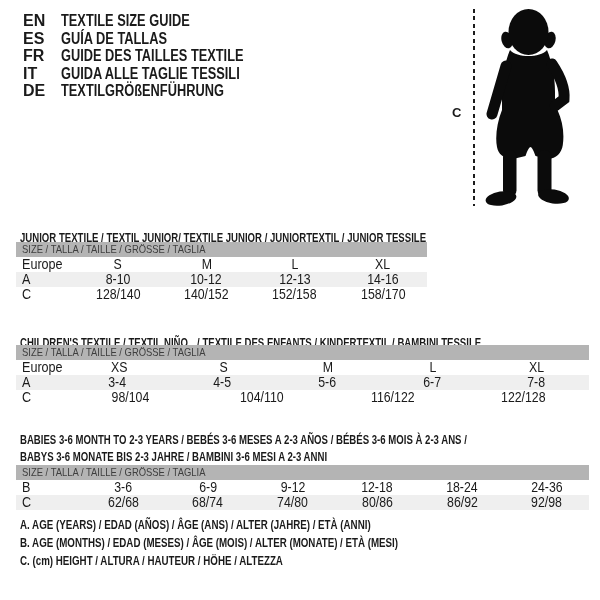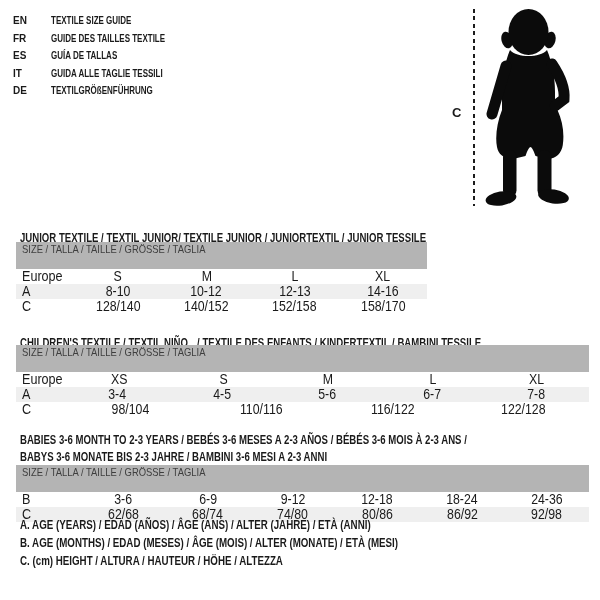--- a/index.html
+++ b/index.html
@@ -6,37 +6,37 @@
   #canvas{
     position:relative;width:600px;height:600px;background:#ffffff;overflow:hidden;
     font-family:"Liberation Sans",sans-serif;color:#1a1a1a;
   }
   
   .condL{display:inline-block;transform:scaleX(0.8);transform-origin:0 50%;white-space:nowrap;}
   .condL85{display:inline-block;transform:scaleX(0.85);transform-origin:0 50%;white-space:nowrap;}
   .condC{display:inline-block;transform:scaleX(0.88);transform-origin:50% 50%;white-space:nowrap;}
 
   
-  .lang-block{position:absolute;left:13px;top:12px;font-size:10px;font-weight:bold;line-height:17.5px;}
+  .lang-block{position:absolute;left:23px;top:12px;font-size:16px;font-weight:bold;line-height:17.5px;}
   .lang-row{display:flex;}
   .lang-code{width:38px;flex:0 0 38px;}
   
   .measure-line{position:absolute;left:473px;top:9px;width:2px;height:197px;
     background:repeating-linear-gradient(to bottom,#1c1c1c 0 4px,transparent 4px 7.5px);}
   .c-label{position:absolute;left:452px;top:105px;font-size:13px;font-weight:bold;}
   .baby-svg{position:absolute;left:480px;top:6px;}
 
   
   .sec-title{position:absolute;left:20px;font-size:12px;font-weight:bold;line-height:17px;margin-top:16px;}
   .sec-title sub{font-size:8px;}
   .sizetable{position:absolute;left:16px;}
   .tbl-junior{width:411px;}
   .tbl-children{width:573px;}
   .tbl-babies{width:573px;}
-  .t-headerbar{height:27px;line-height:15px;background:#b4b4b4;color:#3e3e3e;
+  .t-headerbar{height:15px;line-height:15px;background:#b4b4b4;color:#3e3e3e;
     font-size:11.5px;padding-left:6px;}
   .t-headerbar .condL85{transform:scaleX(0.82);}
   .t-row{display:flex;height:15px;line-height:15px;font-size:14px;}
   .t-row.shaded{background:#efefef;}
   .t-label{padding-left:6px;}
   .tbl-junior .t-label{flex:0 0 52px;}
   .tbl-children .t-label{flex:0 0 43px;}
   .tbl-babies .t-label{flex:0 0 59px;}
   .t-cell{flex:1;text-align:center;}
 
@@ -47,26 +47,26 @@
 <body>
 
 <div id="canvas">
 
   <div class="lang-block">
       <div class="lang-row">
         <span class="lang-code">EN</span>
         <span><span class="condL85" style="transform: scaleX(0.8);">TEXTILE SIZE GUIDE</span></span>
       </div>
       <div class="lang-row">
+        <span class="lang-code">ES</span>
+        <span><span class="condL85" style="transform: scaleX(0.8);">GUÍA DE TALLAS</span></span>
+      </div>
+      <div class="lang-row">
         <span class="lang-code">FR</span>
         <span><span class="condL85" style="transform: scaleX(0.8);">GUIDE DES TAILLES TEXTILE</span></span>
-      </div>
-      <div class="lang-row">
-        <span class="lang-code">ES</span>
-        <span><span class="condL85" style="transform: scaleX(0.8);">GUÍA DE TALLAS</span></span>
       </div>
       <div class="lang-row">
         <span class="lang-code">IT</span>
         <span><span class="condL85" style="transform: scaleX(0.8);">GUIDA ALLE TAGLIE TESSILI</span></span>
       </div>
       <div class="lang-row">
         <span class="lang-code">DE</span>
         <span><span class="condL85" style="transform: scaleX(0.8);">TEXTILGRÖßENFÜHRUNG</span></span>
       </div>
     </div>
@@ -145,21 +145,21 @@
           <div class="t-label"><span class="condL85" style="transform: scaleX(0.9);">A</span></div>
           <div class="t-cell"><span class="condC">3-4</span></div>
           <div class="t-cell"><span class="condC">4-5</span></div>
           <div class="t-cell"><span class="condC">5-6</span></div>
           <div class="t-cell"><span class="condC">6-7</span></div>
           <div class="t-cell"><span class="condC">7-8</span></div>
         </div>
         <div class="t-row">
           <div class="t-label"><span class="condL85" style="transform: scaleX(0.9);">C</span></div>
           <div class="t-cell"><span class="condC">98/104</span></div>
-          <div class="t-cell"><span class="condC">110/116</span></div>
+          <div class="t-cell"><span class="condC">104/110</span></div>
           <div class="t-cell"><span class="condC">116/122</span></div>
           <div class="t-cell"><span class="condC">122/128</span></div>
         </div>
       </div>
   </div>
 
   <div class="sec-title" style="top:416px">
       <div><span class="condL"><span>BABIES 3-6 MONTH TO 2-3 YEARS / BEBÉS 3-6 MESES A 2-3 AÑOS / BÉBÉS 3-6 MOIS À 2-3 ANS /</span></span></div>
       <div><span class="condL"><span>BABYS 3-6 MONATE BIS 2-3 JAHRE / BAMBINI 3-6 MESI A 2-3 ANNI</span></span></div>
     </div>

